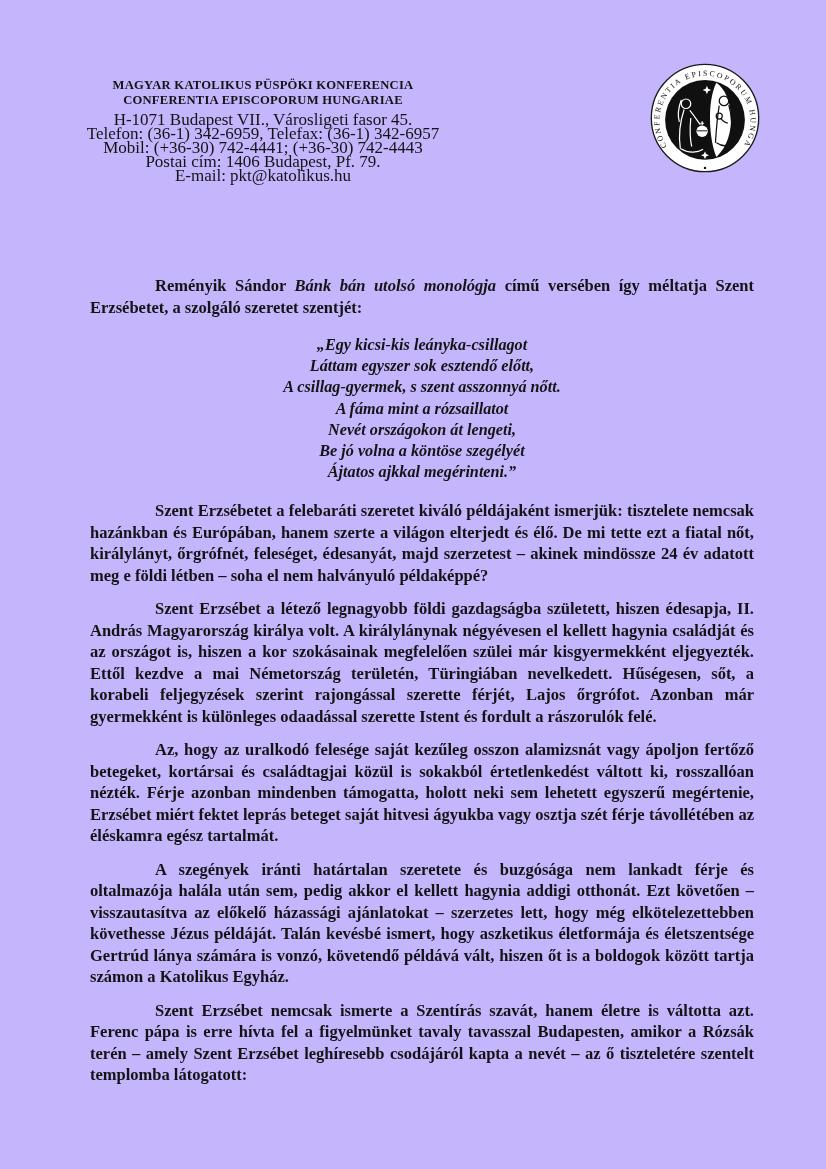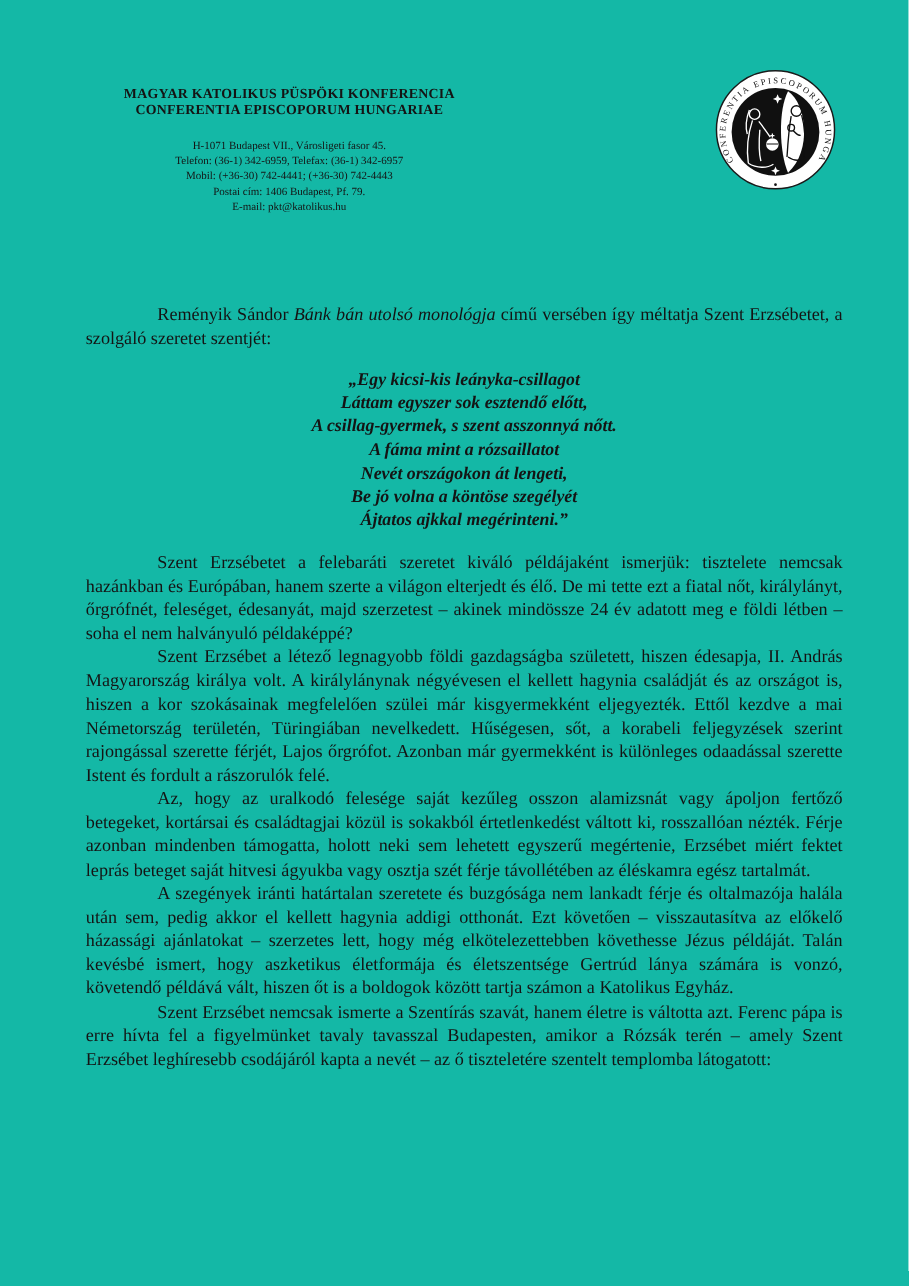--- a/index.html
+++ b/index.html
@@ -4,43 +4,43 @@
 <style>
   html, body {
     margin: 0;
     padding: 0;
     background: #ffffff;
   }
   .page {
     position: relative;
     width: 826px;
     height: 1169px;
-    background: #14b8a6;
+    background: #c4b5fd;
     font-family: "Liberation Serif", "DejaVu Serif", serif;
     color: #141414;
     overflow: hidden;
   }
   
   .letterhead-text {
     position: absolute;
     left: 72px;
     top: 78px;
     width: 382px;
     text-align: center;
   }
   .org-line {
     font-weight: bold;
     font-size: 12.6px;
     line-height: 14.6px;
     letter-spacing: 0.25px;
     white-space: nowrap;
   }
   .contact-block {
-    margin-top: 19px;
-    font-size: 10px;
+    margin-top: 6px;
+    font-size: 17px;
     line-height: 14px;
   }
   .contact-line { white-space: nowrap; }
   .seal {
     position: absolute;
     left: 648px;
     top: 58px;
     width: 114px;
     height: 120px;
   }
@@ -51,25 +51,26 @@
     top: 236px;
     width: 688px;
     font-size: 16.5px;
     line-height: 21.5px;
   }
   .salutation {
     margin: 0;
     text-indent: 65px;
   }
   .para {
-    margin: 0;
+    margin: 12px;
     text-align: justify;
     text-indent: 65px;
     -moz-text-align-last: left;
     text-align-last: left;
+    font-weight: bold;
   }
   .intro { margin-top: 39px; }
   .intro em { font-style: italic; }
   .poem {
     margin: 17px 0 17px 0;
     text-align: center;
     font-style: italic;
     font-size: 16.2px;
     line-height: 21.2px;
     font-weight: bold;

